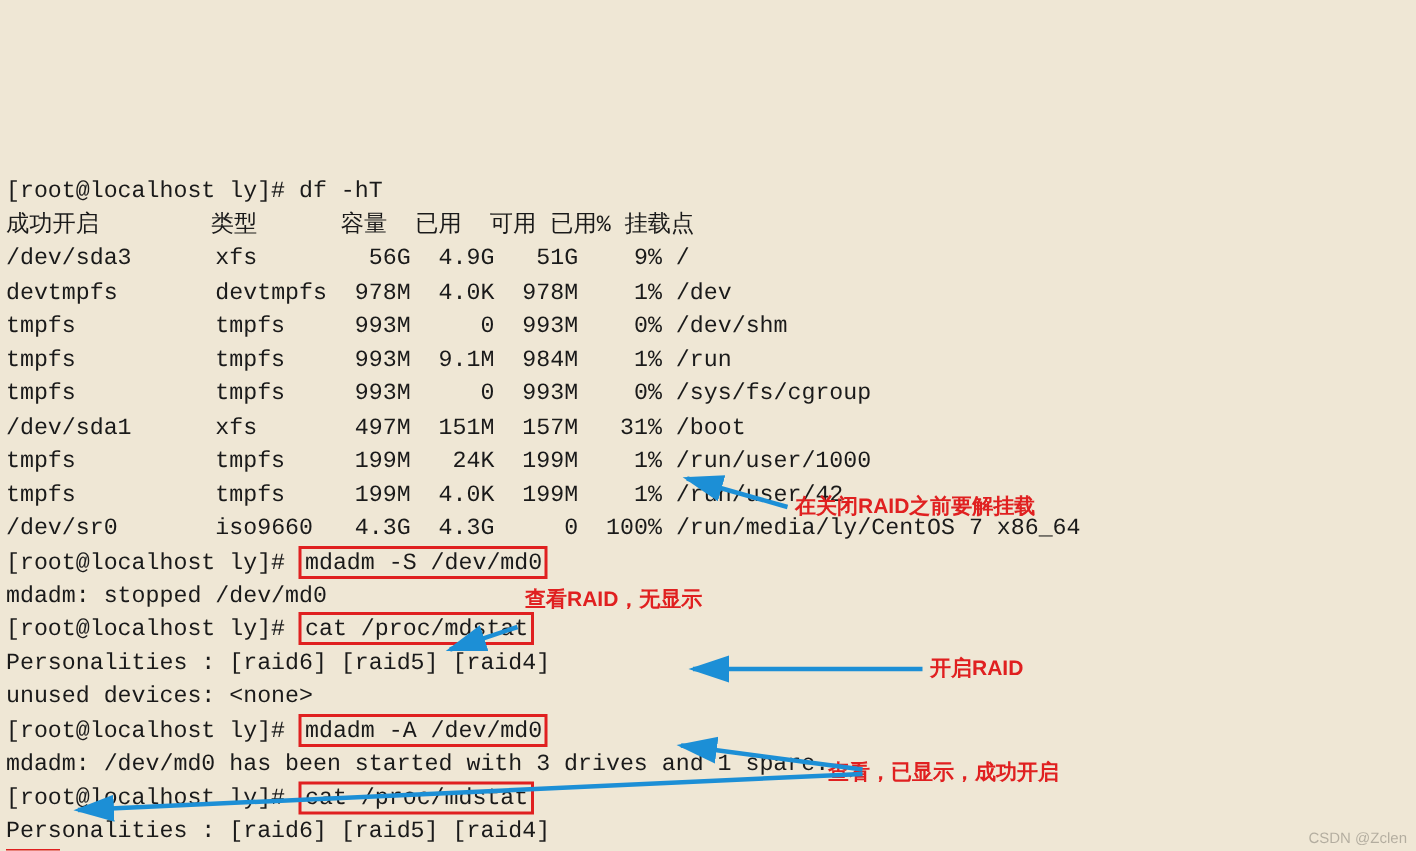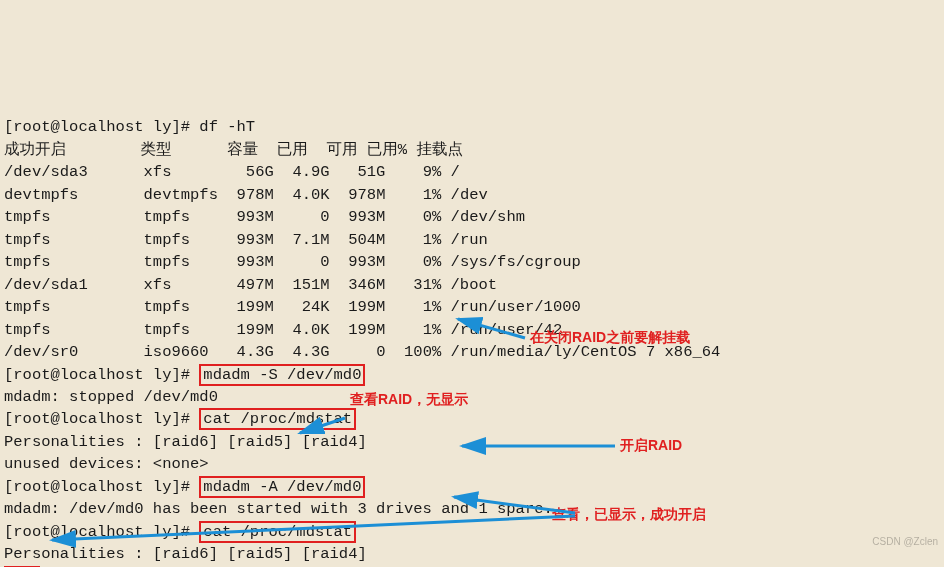--- a/index.html
+++ b/index.html
@@ -32,41 +32,41 @@
     white-space: normal;
     line-height: 1.35;
   }
   .arrow {
     position: absolute;
     pointer-events: none;
   }
   .watermark {
     position: absolute;
     right: 6px;
-    bottom: 18px;
+    bottom: 0;
     font-family: sans-serif;
     font-size: 10px;
     color: rgba(0,0,0,0.25);
     text-align: center;
   }
 </style>
 </head>
 <body>
 
 
 
 <div class="term">
 <span>[root@localhost ly]# </span><span>df -hT</span>
 <span><span>成功开启</span>        <span>类型</span>      <span>容量</span>  <span>已用</span>  <span>可用</span> <span>已用%</span> <span>挂载点</span></span>
 <span><span>/dev/sda3</span>      <span>xfs</span>        <span>56G</span>  <span>4.9G</span>   <span>51G</span>    <span>9%</span> <span>/</span></span>
 <span><span>devtmpfs</span>       <span>devtmpfs</span>  <span>978M</span>  <span>4.0K</span>  <span>978M</span>    <span>1%</span> <span>/dev</span></span>
 <span><span>tmpfs</span>          <span>tmpfs</span>     <span>993M</span>     <span>0</span>  <span>993M</span>    <span>0%</span> <span>/dev/shm</span></span>
-<span><span>tmpfs</span>          <span>tmpfs</span>     <span>993M</span>  <span>7.1M</span>  <span>504M</span>    <span>1%</span> <span>/run</span></span>
+<span><span>tmpfs</span>          <span>tmpfs</span>     <span>993M</span>  <span>9.1M</span>  <span>984M</span>    <span>1%</span> <span>/run</span></span>
 <span><span>tmpfs</span>          <span>tmpfs</span>     <span>993M</span>     <span>0</span>  <span>993M</span>    <span>0%</span> <span>/sys/fs/cgroup</span></span>
-<span><span>/dev/sda1</span>      <span>xfs</span>       <span>497M</span>  <span>151M</span>  <span>346M</span>   <span>31%</span> <span>/boot</span></span>
+<span><span>/dev/sda1</span>      <span>xfs</span>       <span>497M</span>  <span>151M</span>  <span>157M</span>   <span>31%</span> <span>/boot</span></span>
 <span><span>tmpfs</span>          <span>tmpfs</span>     <span>199M</span>   <span>24K</span>  <span>199M</span>    <span>1%</span> <span>/run/user/1000</span></span>
 <span><span>tmpfs</span>          <span>tmpfs</span>     <span>199M</span>  <span>4.0K</span>  <span>199M</span>    <span>1%</span> <span>/run/user/42</span></span>
 <span><span>/dev/sr0</span>       <span>iso9660</span>   <span>4.3G</span>  <span>4.3G</span>     <span>0</span>  <span>100%</span> <span>/run/media/ly/CentOS 7 x86_64</span></span>
 <span>[root@localhost ly]# </span><span class="redbox">mdadm -S /dev/md0</span>
 <span>mdadm: stopped /dev/md0</span>
 <span>[root@localhost ly]# </span><span class="redbox">cat /proc/mdstat</span>
 <span>Personalities : [raid6] [raid5] [raid4]</span>
 <span>unused devices: &lt;none&gt;</span>
 <span>[root@localhost ly]# </span><span class="redbox">mdadm -A /dev/md0</span>
 <span>mdadm: /dev/md0 has been started with 3 drives and 1 spare.</span>

